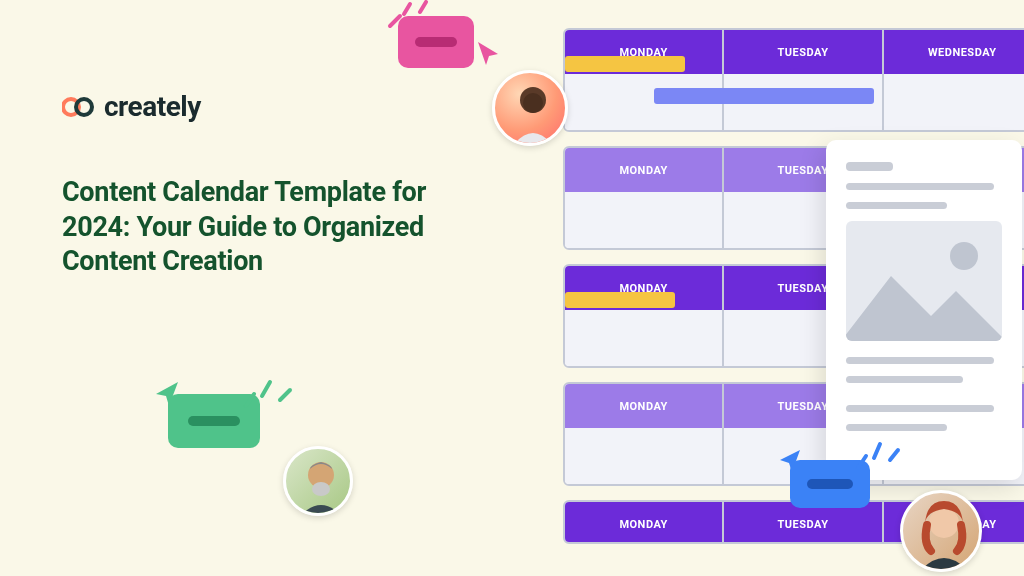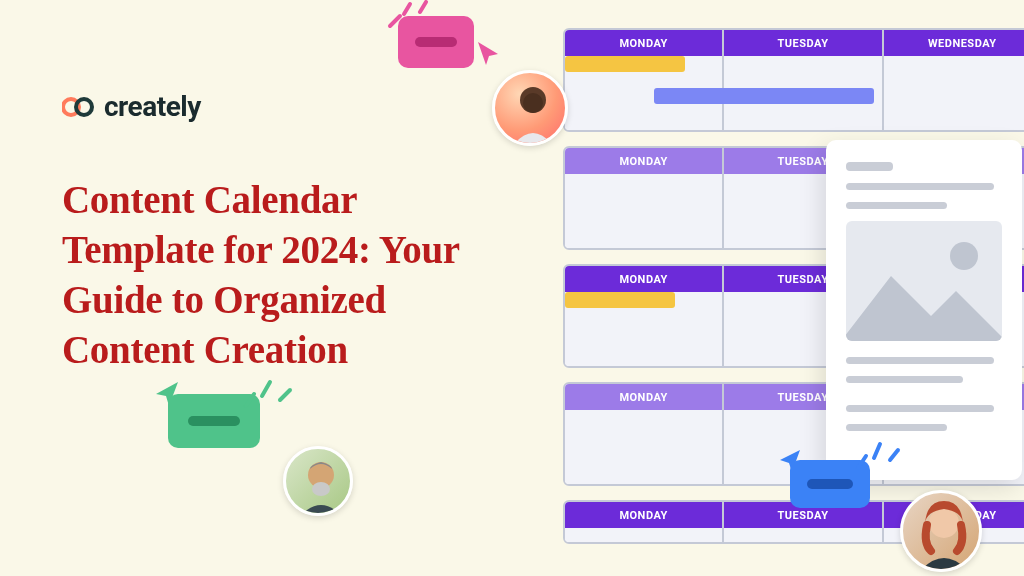--- a/index.html
+++ b/index.html
@@ -27,26 +27,25 @@
       font-weight: 700;
       color: #1a2b2e;
       letter-spacing: -0.5px;
     }
 
     .headline {
       position: absolute;
       top: 175px;
       left: 62px;
       width: 430px;
-      font-size: 39px;
+      font-size: 27px;
       line-height: 1.28;
       font-weight: 700;
-      color: #b91c1c;
+      color: #14532d;
       letter-spacing: -0.3px;
-      font-family: Liberation Serif, serif;
     }
 
     
     .calendar {
       position: absolute;
       left: 563px;
       top: 28px;
       width: 480px;
     }
     .week {
@@ -60,21 +59,21 @@
     }
     .week.last { height: 44px; margin-bottom: 0; }
     .day {
       flex: 1;
       position: relative;
       border-right: 2px solid #c4c9d6;
       background: #f2f3f9;
     }
     .day:last-child { border-right: none; }
     .day-header {
-      height: 26px;
+      height: 44px;
       display: flex;
       align-items: center;
       justify-content: center;
       font-size: 11px;
       font-weight: 700;
       color: #fff;
       letter-spacing: 0.5px;
     }
     .hdr-medium { background: #9c7be8; }
     .hdr-dark { background: #6c2bd9; }

